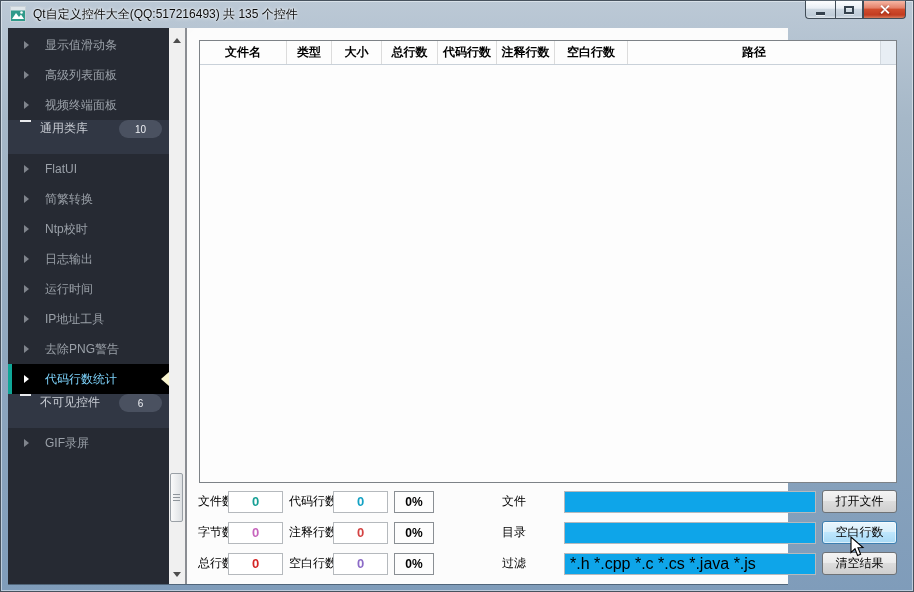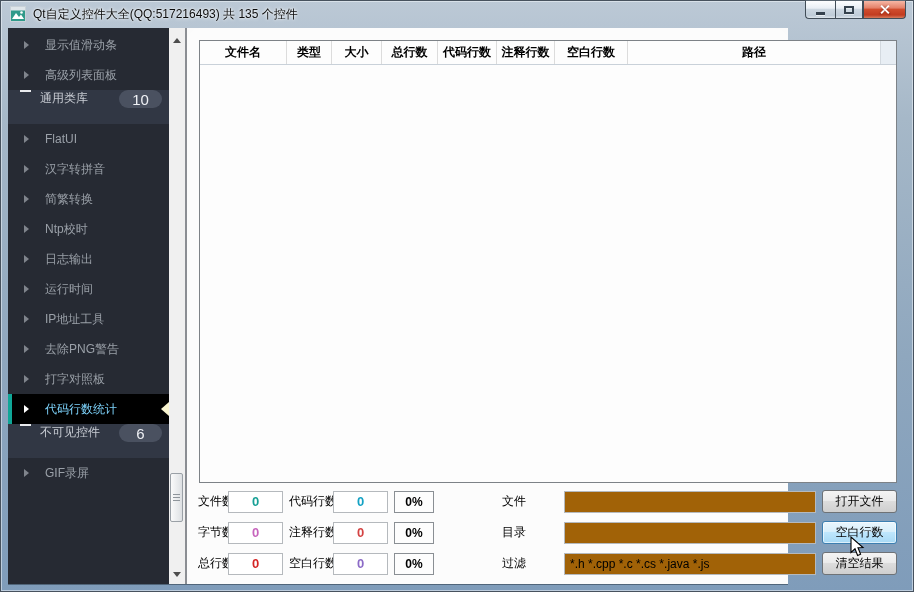--- a/index.html
+++ b/index.html
@@ -34,21 +34,21 @@
   .bodyarea { position:absolute; left:8px; top:28px; width:780px; height:556px; display:flex; background:#fbfbfb; box-shadow:0 1px 0 rgba(25,35,45,.45); }
 
   
   .sidebar { width:161px; background:#262a33; padding-top:2px; display:flex; flex-direction:column; overflow:hidden; }
   .item { position:relative; height:30px; flex:0 0 30px; display:flex; align-items:center; font-size:12px; color:#9aa0a8; }
   .item .tri { width:0; height:0; border-left:5px solid #7f848c; border-top:4px solid transparent; border-bottom:4px solid transparent; margin-left:16px; flex:0 0 auto; }
   .item .lbl { margin-left:16px; white-space:nowrap; }
   .group { position:relative; height:34px; flex:0 0 34px; display:flex; align-items:flex-start; font-size:12px; color:#c9cdd4; background:#313744; }
   .group .dash { width:11px; height:2px; background:#e9ebee; margin-left:12px; flex:0 0 auto; }
   .group .lbl { margin-left:9px; white-space:nowrap; }
-  .badge { margin-left:auto; margin-right:7px; width:43px; height:18px; border-radius:9px; background:#4a5160; color:#eef0f4; font-size:15px; display:flex; align-items:center; justify-content:center; }
+  .badge { margin-left:auto; margin-right:7px; width:43px; height:18px; border-radius:9px; background:#4a5160; color:#eef0f4; font-size:10px; display:flex; align-items:center; justify-content:center; }
   .item.selected { background:#000; color:#7dd3fc; }
   .item.selected .tri { border-left-color:#fff; }
   .item.selected .accent { position:absolute; left:0; top:0; bottom:0; width:4px; background:#0fa697; }
   .item.selected .marker { position:absolute; right:0; top:50%; transform:translateY(-50%); width:0; height:0;
     border-right:8px solid #f8f4cf; border-top:7px solid transparent; border-bottom:7px solid transparent; }
 
   
   .side-scroll { width:16px; background:#f0f0f0; position:relative; flex:0 0 16px; }
   .s-up { position:absolute; top:10px; left:50%; transform:translateX(-50%); width:0; height:0; border-bottom:5px solid #4d4d4d; border-left:4px solid transparent; border-right:4px solid transparent; }
   .s-down { position:absolute; bottom:7px; left:50%; transform:translateX(-50%); width:0; height:0; border-top:5px solid #4d4d4d; border-left:4px solid transparent; border-right:4px solid transparent; }
@@ -71,21 +71,21 @@
   .corner { width:16px; background:#e8eef4; border-left:1px solid #d3d9df; }
   .tbody { position:absolute; top:25px; bottom:0; left:0; right:0; background:#fdfdfd; }
 
   
   .form { position:absolute; left:11px; top:462px; width:699px; display:grid;
     grid-template-columns:24px 55px 38px 55px 40px 86px 26px 1fr 75px;
     column-gap:6px; row-gap:8px; align-items:center; font-size:12px; color:#000; }
   .flabel { white-space:nowrap; }
   .stat-val { height:22px; border:1px solid #b5b9bd; background:#fff; display:flex; align-items:center; justify-content:center; font-weight:700; font-size:13px; }
   .pct { height:22px; border:1px solid #8a8f94; background:#fdfdfd; display:flex; align-items:center; justify-content:center; font-weight:700; font-size:12px; }
-  .txt-input { height:22px; width:100%; border:1px solid #b5b9bd; background:#a16207; padding:0 5px; font-size:12px; font-family:inherit; color:#000; }
+  .txt-input { height:22px; width:100%; border:1px solid #b5b9bd; background:#0ea5e9; padding:0 5px; font-size:16px; font-family:inherit; color:#000; }
   .btn { height:23px; width:75px; border:1px solid #6e7276; border-radius:3px; font-size:12px; font-family:inherit; color:#000;
     background:linear-gradient(180deg,#f4f4f4 0%,#ebebeb 45%,#dcdcdc 50%,#cfcfcf 100%); }
   .btn.hot { border-color:#3c7fb1;
     background:linear-gradient(180deg,#eaf6fd 0%,#d9f0fc 45%,#bee6fd 50%,#a7d9f5 100%);
     box-shadow:inset 0 0 0 1px rgba(255,255,255,.6); }
 
   .mouse-cursor { position:absolute; left:850px; top:536px; z-index:20; pointer-events:none; }
 </style>
 </head>
 <body>
@@ -117,35 +117,35 @@
 
     <div class="sidebar">
       <div class="item">
           <span class="tri"></span>
           <span class="lbl">显示值滑动条</span>
         </div>
       <div class="item">
           <span class="tri"></span>
           <span class="lbl">高级列表面板</span>
         </div>
+      <div class="item">
+          <span class="tri"></span>
+          <span class="lbl">视频终端面板</span>
+        </div>
       <div class="group">
           <span class="dash"></span>
           <span class="lbl">通用类库</span>
           <span class="badge">10</span>
         </div>
       <div class="item">
           <span class="tri"></span>
           <span class="lbl">FlatUI</span>
         </div>
       <div class="item">
           <span class="tri"></span>
-          <span class="lbl">汉字转拼音</span>
-        </div>
-      <div class="item">
-          <span class="tri"></span>
           <span class="lbl">简繁转换</span>
         </div>
       <div class="item">
           <span class="tri"></span>
           <span class="lbl">Ntp校时</span>
         </div>
       <div class="item">
           <span class="tri"></span>
           <span class="lbl">日志输出</span>
         </div>
@@ -153,24 +153,20 @@
           <span class="tri"></span>
           <span class="lbl">运行时间</span>
         </div>
       <div class="item">
           <span class="tri"></span>
           <span class="lbl">IP地址工具</span>
         </div>
       <div class="item">
           <span class="tri"></span>
           <span class="lbl">去除PNG警告</span>
-        </div>
-      <div class="item">
-          <span class="tri"></span>
-          <span class="lbl">打字对照板</span>
         </div>
       <div class="item selected">
           <span class="accent"></span>
           <span class="tri"></span>
           <span class="lbl">代码行数统计</span>
           <span class="marker"></span>
         </div>
       <div class="group">
           <span class="dash"></span>
           <span class="lbl">不可见控件</span>

